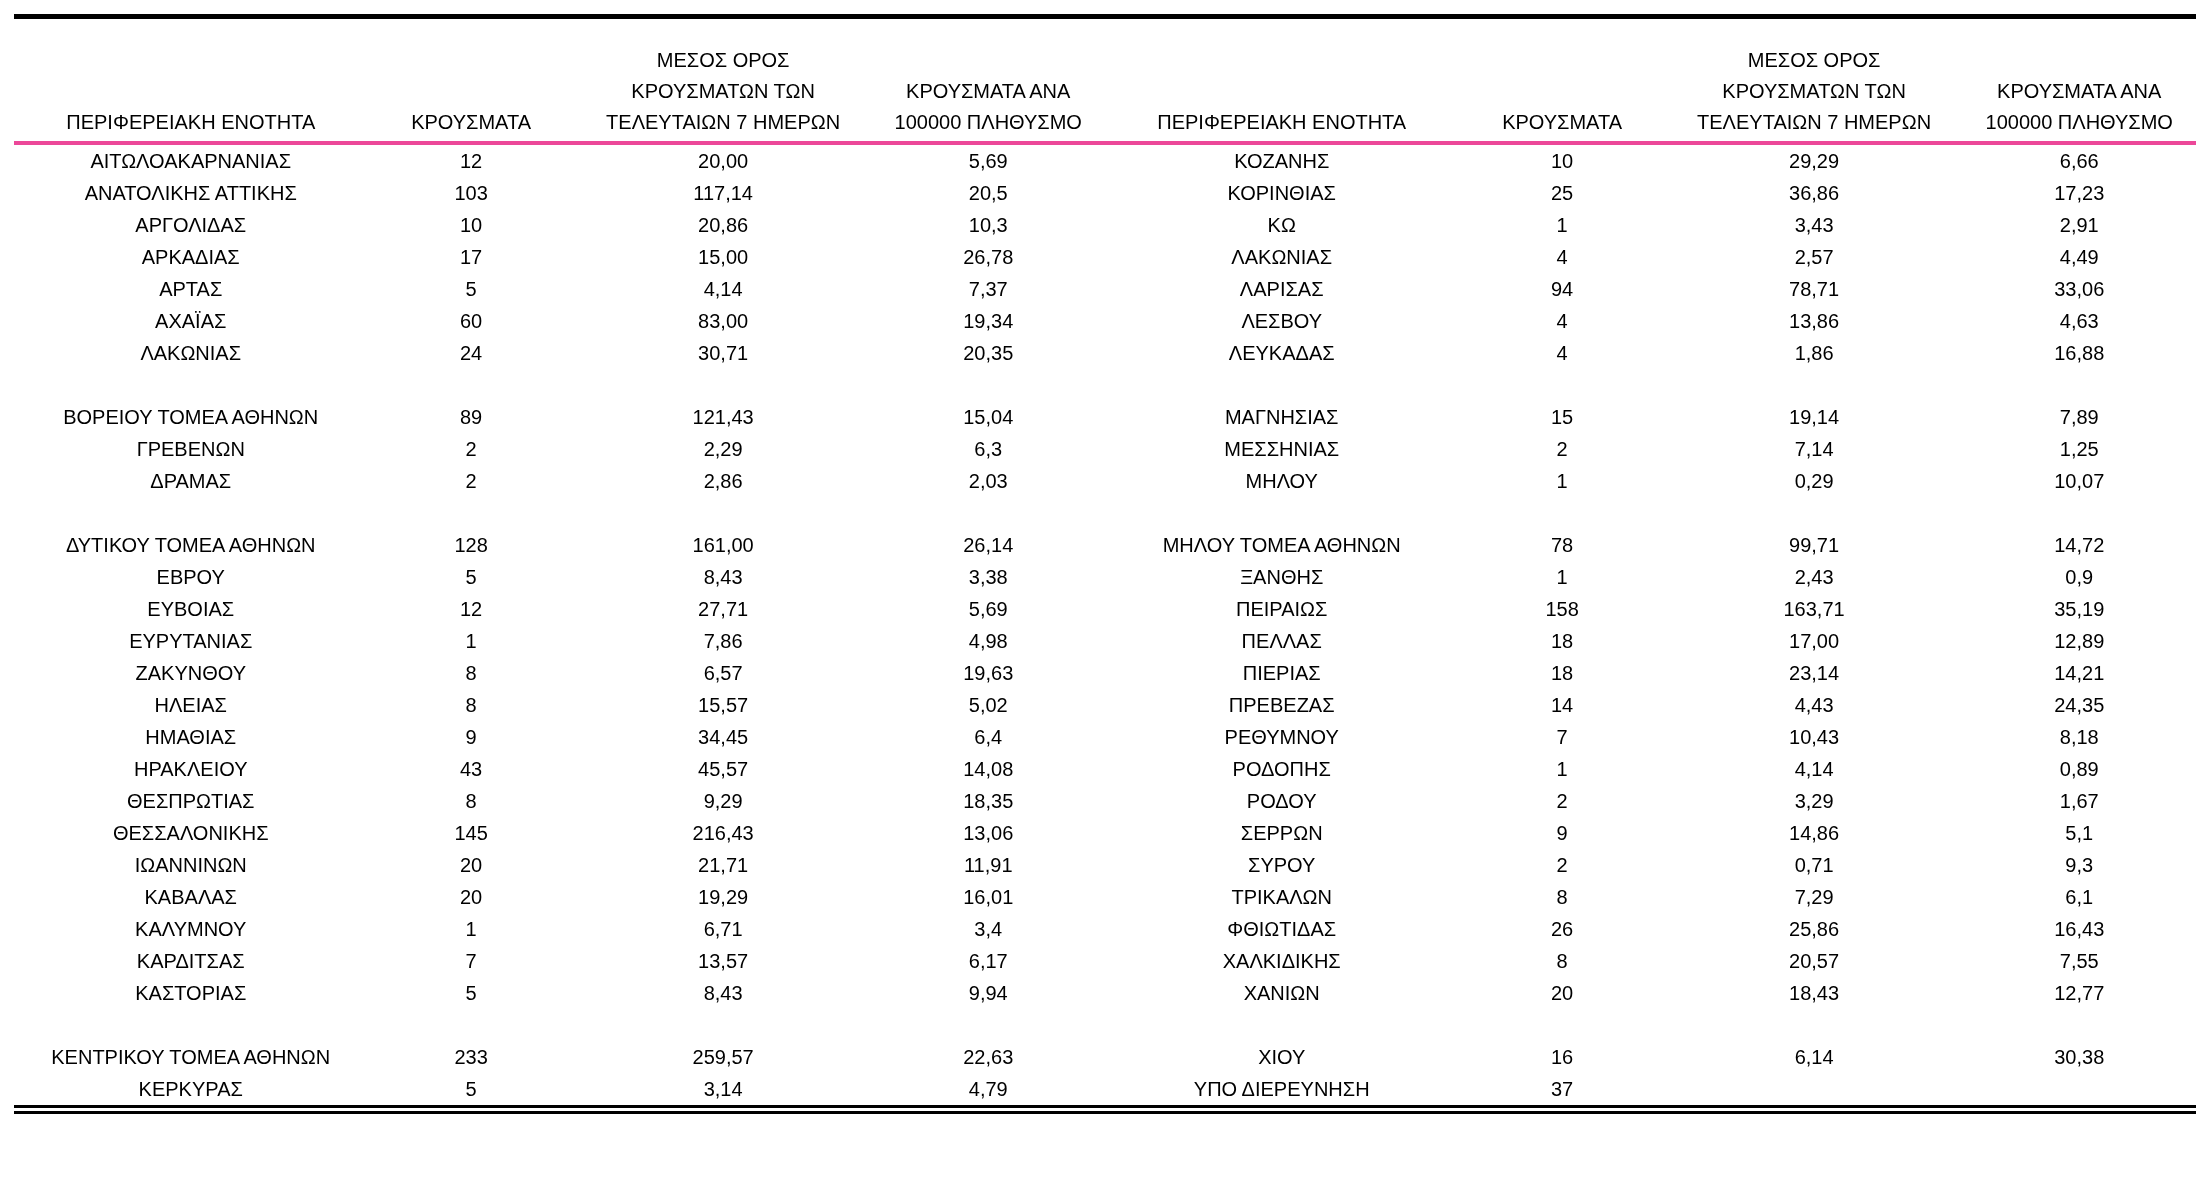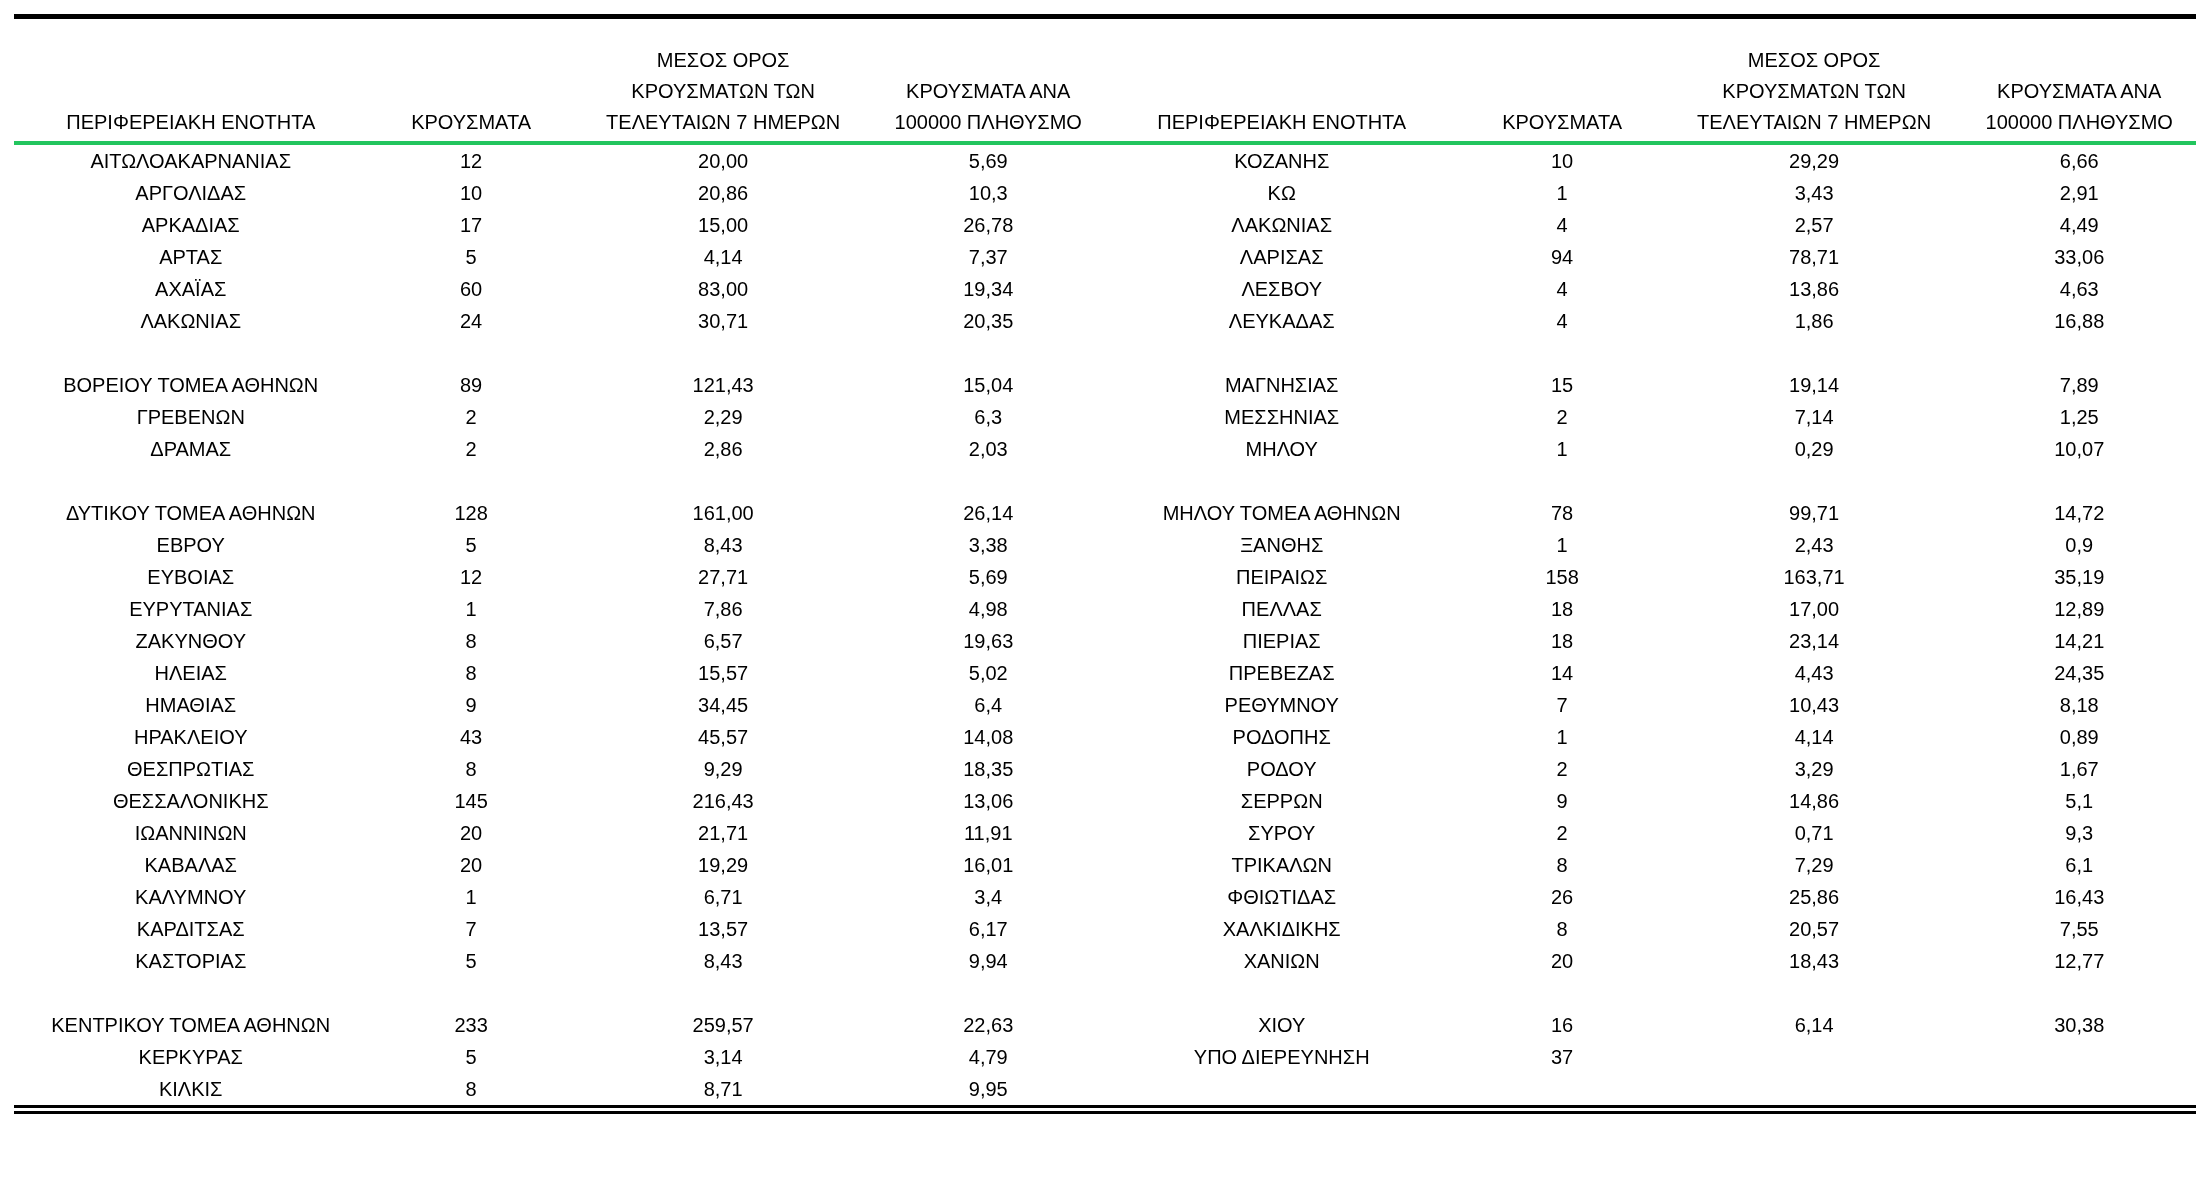--- a/index.html
+++ b/index.html
@@ -26,21 +26,21 @@
     border-collapse: collapse;
     table-layout: fixed;
   }
   table.data-table thead th {
     font-weight: normal;
     font-size: 20px;
     line-height: 31px;
     text-align: center;
     vertical-align: bottom;
     padding: 26px 0 3px 0;
-    border-bottom: 4px solid #22c55e;
+    border-bottom: 4px solid #ec4899;
     white-space: nowrap;
   }
   table.data-table tbody td {
     font-size: 20px;
     line-height: 32px;
     height: 32px;
     padding: 0;
     text-align: center;
     vertical-align: middle;
     white-space: nowrap;
@@ -110,20 +110,30 @@
           <td>ΑΙΤΩΛΟΑΚΑΡΝΑΝΙΑΣ</td>
           <td>12</td>
           <td>20,00</td>
           <td>5,69</td>
           <td>ΚΟΖΑΝΗΣ</td>
           <td>10</td>
           <td>29,29</td>
           <td>6,66</td>
         </tr>
         <tr>
+          <td>ΑΝΑΤΟΛΙΚΗΣ ΑΤΤΙΚΗΣ</td>
+          <td>103</td>
+          <td>117,14</td>
+          <td>20,5</td>
+          <td>ΚΟΡΙΝΘΙΑΣ</td>
+          <td>25</td>
+          <td>36,86</td>
+          <td>17,23</td>
+        </tr>
+        <tr>
           <td>ΑΡΓΟΛΙΔΑΣ</td>
           <td>10</td>
           <td>20,86</td>
           <td>10,3</td>
           <td>ΚΩ</td>
           <td>1</td>
           <td>3,43</td>
           <td>2,91</td>
         </tr>
         <tr>
@@ -389,27 +399,17 @@
         <tr>
           <td>ΚΕΡΚΥΡΑΣ</td>
           <td>5</td>
           <td>3,14</td>
           <td>4,79</td>
           <td class="italic">ΥΠΟ ΔΙΕΡΕΥΝΗΣΗ</td>
           <td class="italic">37</td>
           <td></td>
           <td></td>
         </tr>
-        <tr>
-          <td>ΚΙΛΚΙΣ</td>
-          <td>8</td>
-          <td>8,71</td>
-          <td>9,95</td>
-          <td></td>
-          <td></td>
-          <td></td>
-          <td></td>
-        </tr>
       </tbody>
   </table>
 
   <div class="bottom-rule"></div>
 </div>
 
 </body></html>

